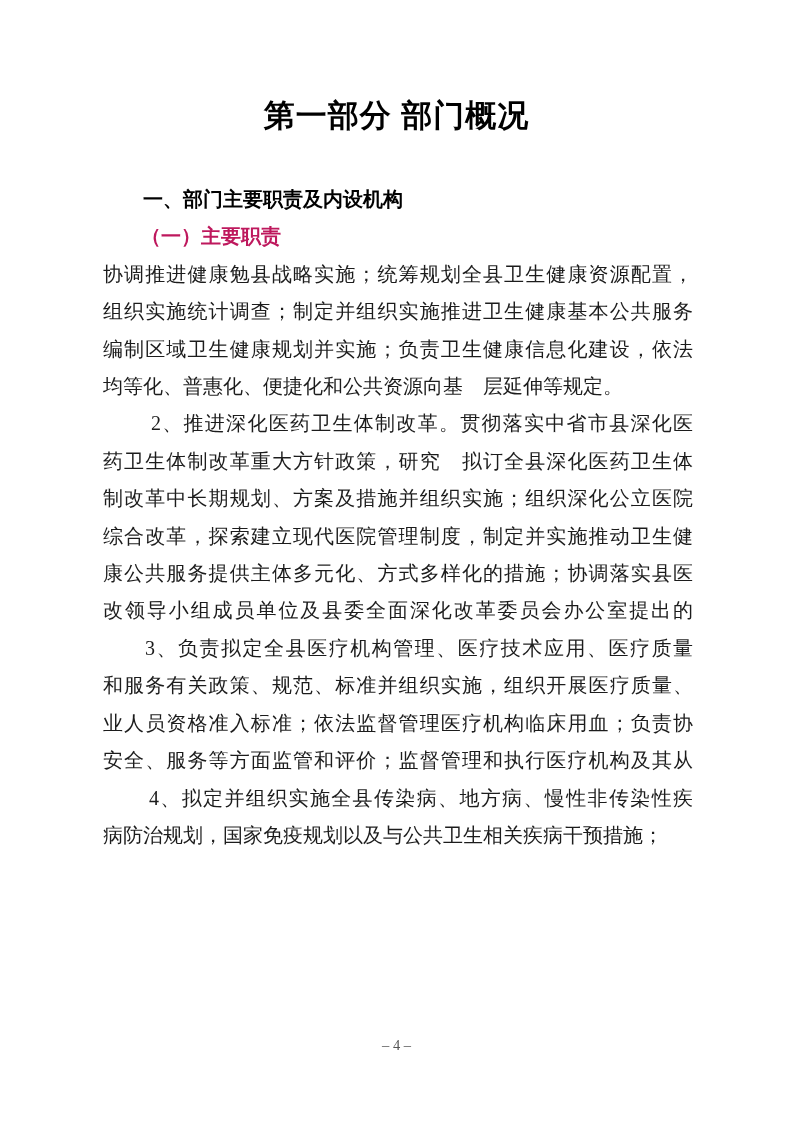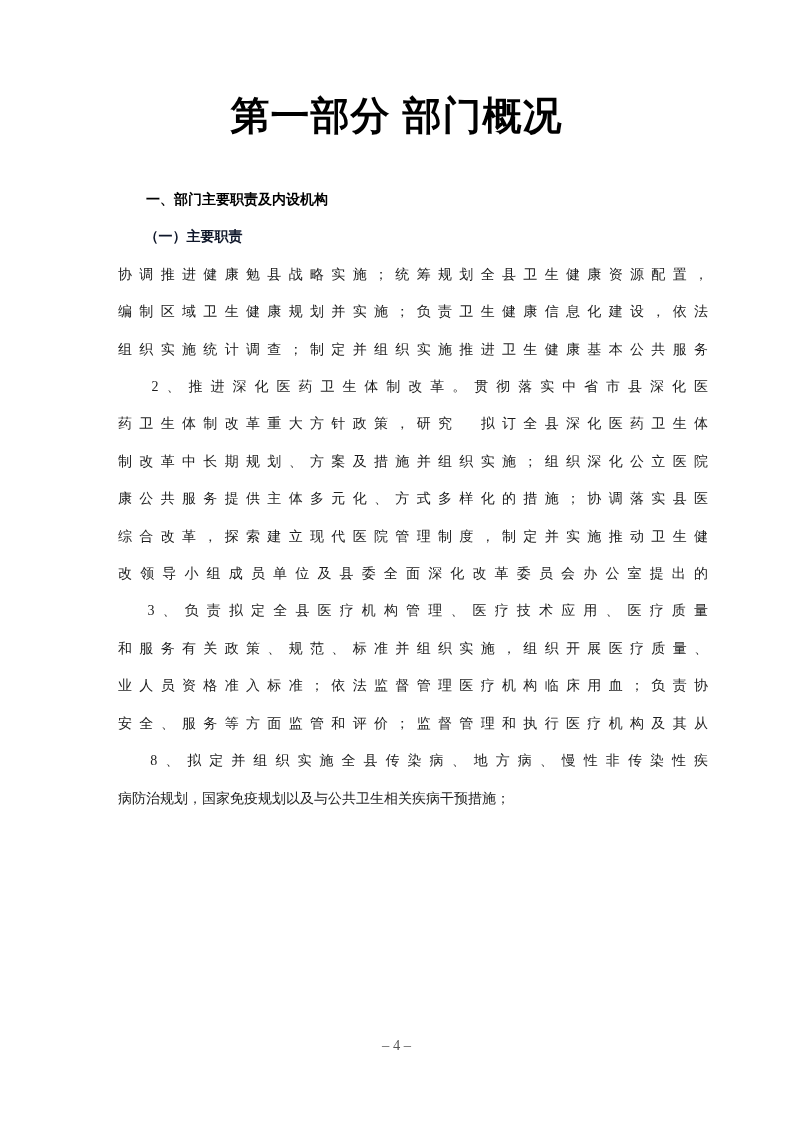--- a/index.html
+++ b/index.html
@@ -17,31 +17,31 @@
     color: #1c1c1c;
   }
   .doc-title {
     position: absolute;
     top: 94px;
     left: 0;
     right: 0;
     text-align: center;
     font-family: "Liberation Sans", sans-serif;
     font-weight: 700;
-    font-size: 39px;
+    font-size: 31px;
     line-height: 44px;
     letter-spacing: 1px;
     color: #000000;
   }
   .content {
     position: absolute;
-    left: 118px;
+    left: 103px;
     top: 181px;
     width: 590px;
-    font-size: 14px;
+    font-size: 20px;
     line-height: 37.4px;
   }
   .line {
     text-align: justify;
     text-align-last: justify;
   }
   .line.last {
     text-align-last: left;
   }
   .heading-line {
@@ -51,21 +51,21 @@
   .h-section {
     font-family: "Liberation Sans", sans-serif;
     font-weight: 700;
     text-indent: 2em;
     color: #000000;
   }
   .h-subsection {
     font-family: "Liberation Serif", serif;
     font-weight: 700;
     text-indent: 1.9em;
-    color: #0f172a;
+    color: #be185d;
   }
   .h-item {
     font-weight: 400;
     text-indent: 1.3em;
   }
   .page-number {
     position: absolute;
     top: 1034px;
     left: 0;
     right: 0;
@@ -82,39 +82,40 @@
 <div class="page">
 
   <div class="doc-title">第一部分  部门概况</div>
 
   <div class="content">
     <div class="line heading-line h-section">一、部门主要职责及内设机构</div>
     <div class="line heading-line h-subsection">（一）主要职责</div>
     <div id="paragraphs">
         <div class="paragraph">
           <div class="line">协调推进健康勉县战略实施；统筹规划全县卫生健康资源配置，</div>
+          <div class="line">组织实施统计调查；制定并组织实施推进卫生健康基本公共服务</div>
           <div class="line">编制区域卫生健康规划并实施；负责卫生健康信息化建设，依法</div>
-          <div class="line">组织实施统计调查；制定并组织实施推进卫生健康基本公共服务</div>
+          <div class="line last">均等化、普惠化、便捷化和公共资源向基　层延伸等规定。</div>
         </div>
         <div class="paragraph">
           <div class="line" style="text-indent: 2.4em;">2、推进深化医药卫生体制改革。贯彻落实中省市县深化医</div>
           <div class="line">药卫生体制改革重大方针政策，研究　拟订全县深化医药卫生体</div>
           <div class="line">制改革中长期规划、方案及措施并组织实施；组织深化公立医院</div>
+          <div class="line">综合改革，探索建立现代医院管理制度，制定并实施推动卫生健</div>
           <div class="line">康公共服务提供主体多元化、方式多样化的措施；协调落实县医</div>
-          <div class="line">综合改革，探索建立现代医院管理制度，制定并实施推动卫生健</div>
           <div class="line">改领导小组成员单位及县委全面深化改革委员会办公室提出的</div>
         </div>
         <div class="paragraph">
           <div class="line" style="text-indent: 2.1em;">3、负责拟定全县医疗机构管理、医疗技术应用、医疗质量</div>
           <div class="line">和服务有关政策、规范、标准并组织实施，组织开展医疗质量、</div>
           <div class="line">业人员资格准入标准；依法监督管理医疗机构临床用血；负责协</div>
           <div class="line">安全、服务等方面监管和评价；监督管理和执行医疗机构及其从</div>
         </div>
         <div class="paragraph">
-          <div class="line" style="text-indent: 2.3em;">8、拟定并组织实施全县传染病、地方病、慢性非传染性疾</div>
+          <div class="line" style="text-indent: 2.3em;">4、拟定并组织实施全县传染病、地方病、慢性非传染性疾</div>
           <div class="line last">病防治规划，国家免疫规划以及与公共卫生相关疾病干预措施；</div>
         </div>
       </div>
   </div>
 
   <div class="page-number">– 4 –</div>
 
 </div>
 
 </body></html>

